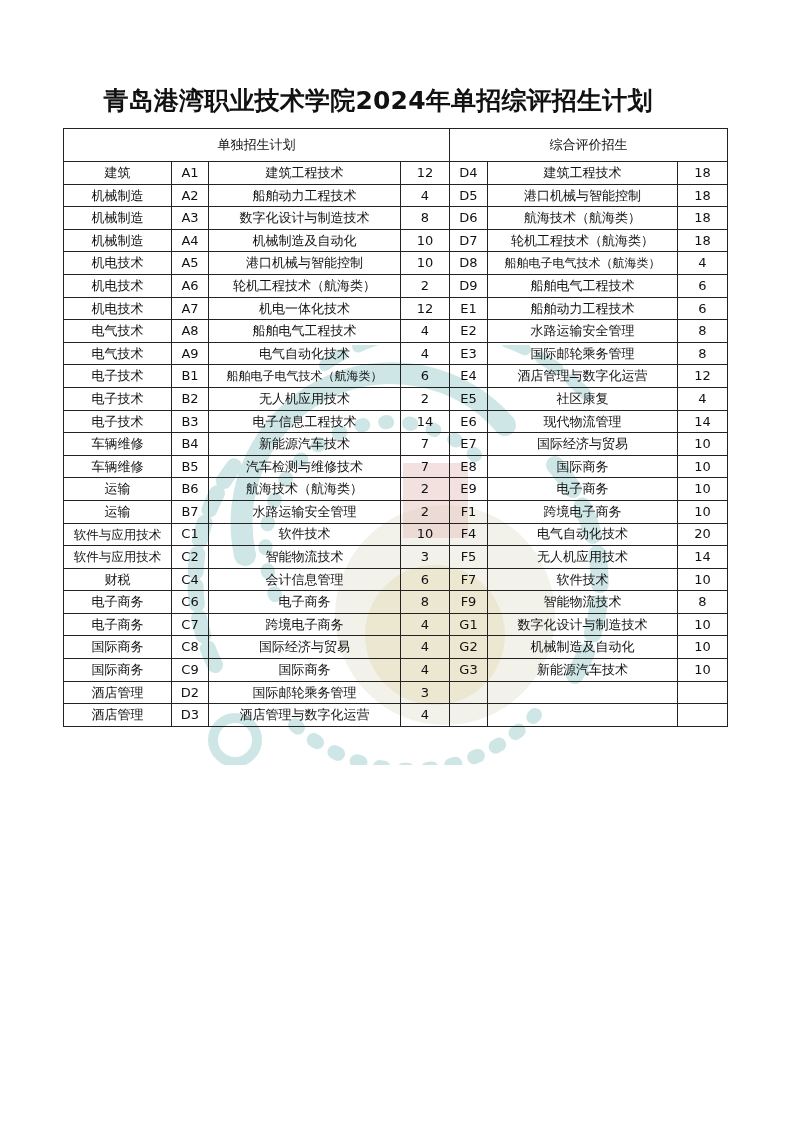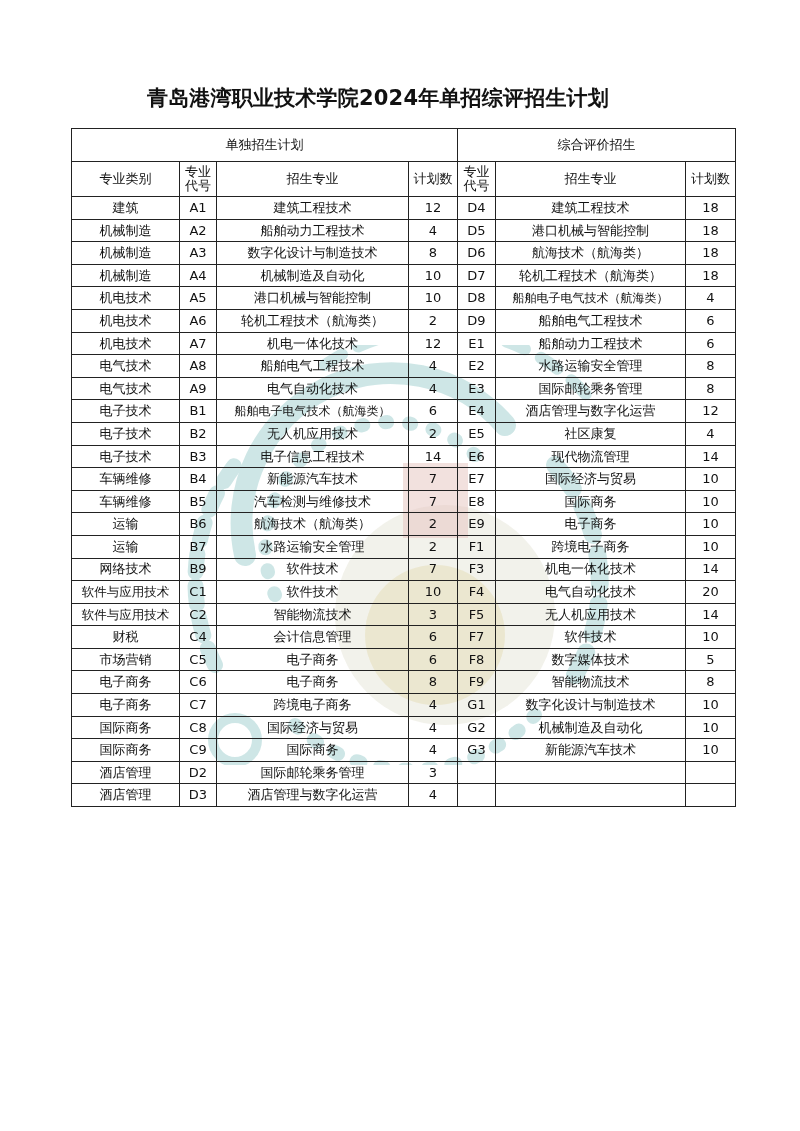--- a/index.html
+++ b/index.html
@@ -1,22 +1,22 @@
 <!DOCTYPE html>
 <html><head>
 <meta charset="utf-8">
 <style>
   html, body { margin:0; padding:0; background:#ffffff; }
   body { width:800px; height:1131px; position:relative; overflow:hidden;
          font-family:"DejaVu Sans","Liberation Sans",sans-serif; color:#111; }
   .title { position:absolute; left:0; top:84px; width:756px; text-align:center;
-           font-size:21px; font-weight:bold; letter-spacing:0.2px; color:#111; }
+           font-size:25px; font-weight:bold; letter-spacing:0.2px; color:#111; }
   .watermark { position:absolute; left:175px; top:345px; width:450px; height:420px;
                pointer-events:none; opacity:0.55; }
-  table.plan { position:absolute; left:71px; top:128px; border-collapse:collapse;
+  table.plan { position:absolute; left:63px; top:128px; border-collapse:collapse;
                table-layout:fixed; width:665px;padding-left:33px; }
   table.plan td { border:1.3px solid #222; text-align:center; vertical-align:middle;
                   font-size:13px; line-height:1.05; padding:0; overflow:hidden;
                   white-space:nowrap; background:transparent; }
   tr.group td { height:32px; font-size:13px; }
   tr.colhead td { height:34px; }
   tr.row td { height:21.6px; }
   .code-head { font-size:12.5px; line-height:15px; white-space:normal !important; }
 </style>
 </head>
@@ -47,29 +47,20 @@
       <col style="width:49px">
     <col style="width:38px">
       <col style="width:190px">
       <col style="width:50px">
   </colgroup>
   <tbody id="tbody">
     <tr class="group">
       <td colspan="4">单独招生计划</td>
       <td colspan="3">综合评价招生</td>
     </tr>
-    <tr class="colhead">
-      <td>专业类别</td>
-      <td class="code-head">专业代号</td>
-      <td>招生专业</td>
-      <td>计划数</td>
-      <td class="code-head">专业代号</td>
-      <td>招生专业</td>
-      <td>计划数</td>
-    </tr>
   <tr class="row">
         <td>建筑</td>
         <td>A1</td>
         <td>建筑工程技术</td>
         <td>12</td>
         <td>D4</td>
         <td>建筑工程技术</td>
         <td>18</td>
       </tr>
       <tr class="row">
@@ -201,29 +192,20 @@
       <tr class="row">
         <td>运输</td>
         <td>B7</td>
         <td>水路运输安全管理</td>
         <td>2</td>
         <td>F1</td>
         <td>跨境电子商务</td>
         <td>10</td>
       </tr>
       <tr class="row">
-        <td>网络技术</td>
-        <td>B9</td>
-        <td>软件技术</td>
-        <td>7</td>
-        <td>F3</td>
-        <td>机电一体化技术</td>
-        <td>14</td>
-      </tr>
-      <tr class="row">
         <td style="font-size: 12.5px;">软件与应用技术</td>
         <td>C1</td>
         <td>软件技术</td>
         <td>10</td>
         <td>F4</td>
         <td>电气自动化技术</td>
         <td>20</td>
       </tr>
       <tr class="row">
         <td style="font-size: 12.5px;">软件与应用技术</td>
@@ -237,29 +219,20 @@
       <tr class="row">
         <td>财税</td>
         <td>C4</td>
         <td>会计信息管理</td>
         <td>6</td>
         <td>F7</td>
         <td>软件技术</td>
         <td>10</td>
       </tr>
       <tr class="row">
-        <td>市场营销</td>
-        <td>C5</td>
-        <td>电子商务</td>
-        <td>6</td>
-        <td>F8</td>
-        <td>数字媒体技术</td>
-        <td>5</td>
-      </tr>
-      <tr class="row">
         <td>电子商务</td>
         <td>C6</td>
         <td>电子商务</td>
         <td>8</td>
         <td>F9</td>
         <td>智能物流技术</td>
         <td>8</td>
       </tr>
       <tr class="row">
         <td>电子商务</td>

